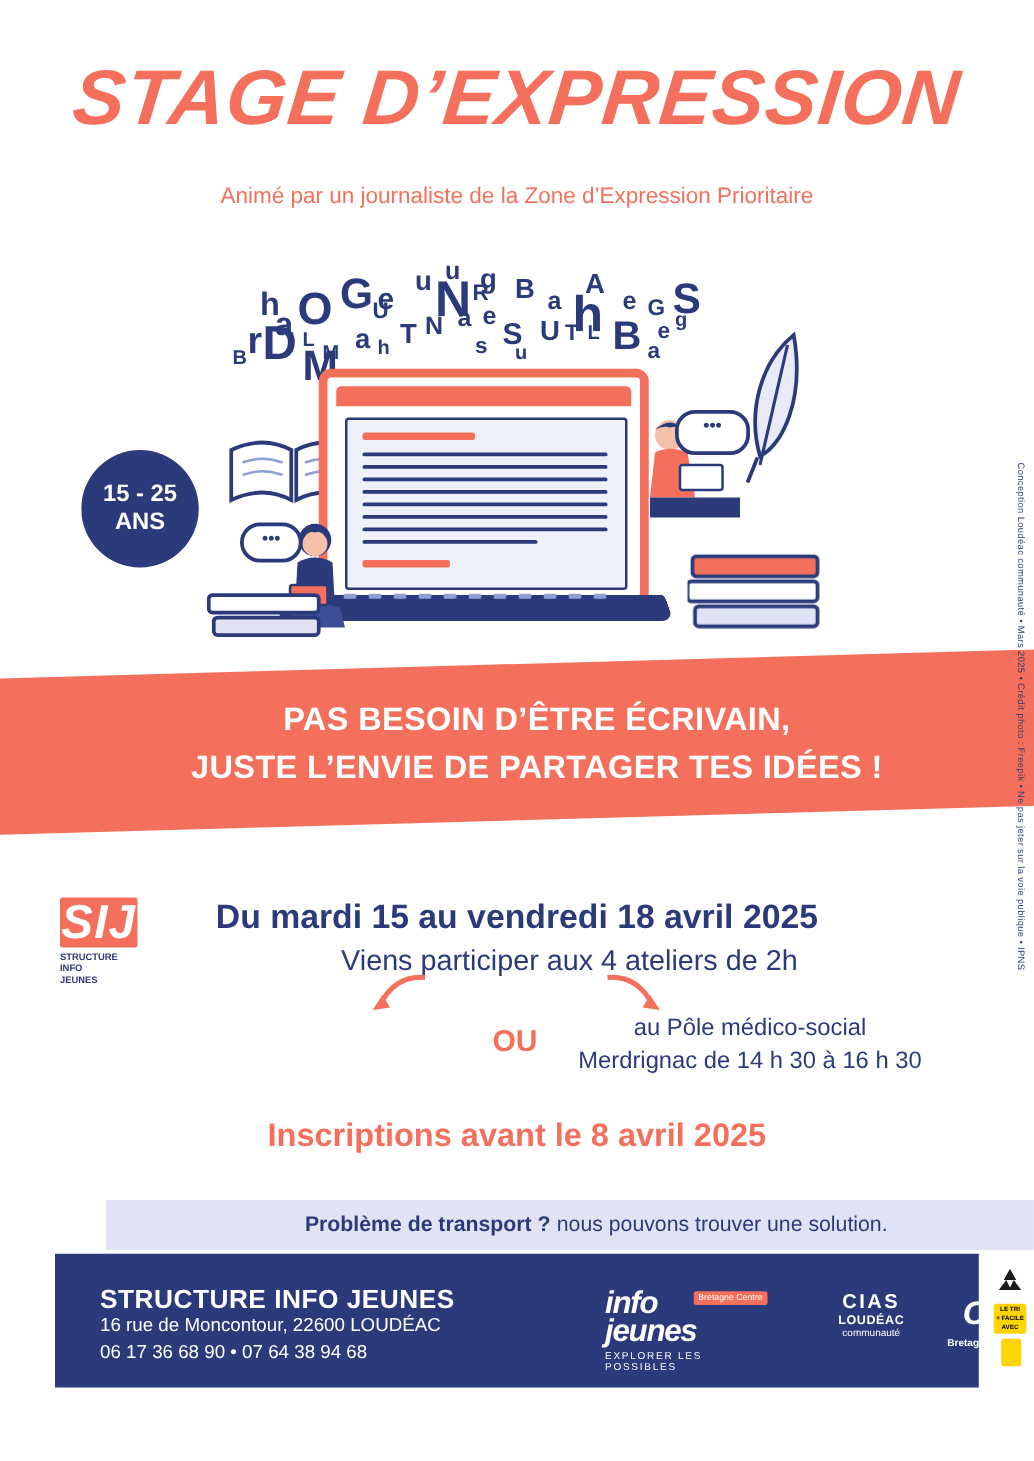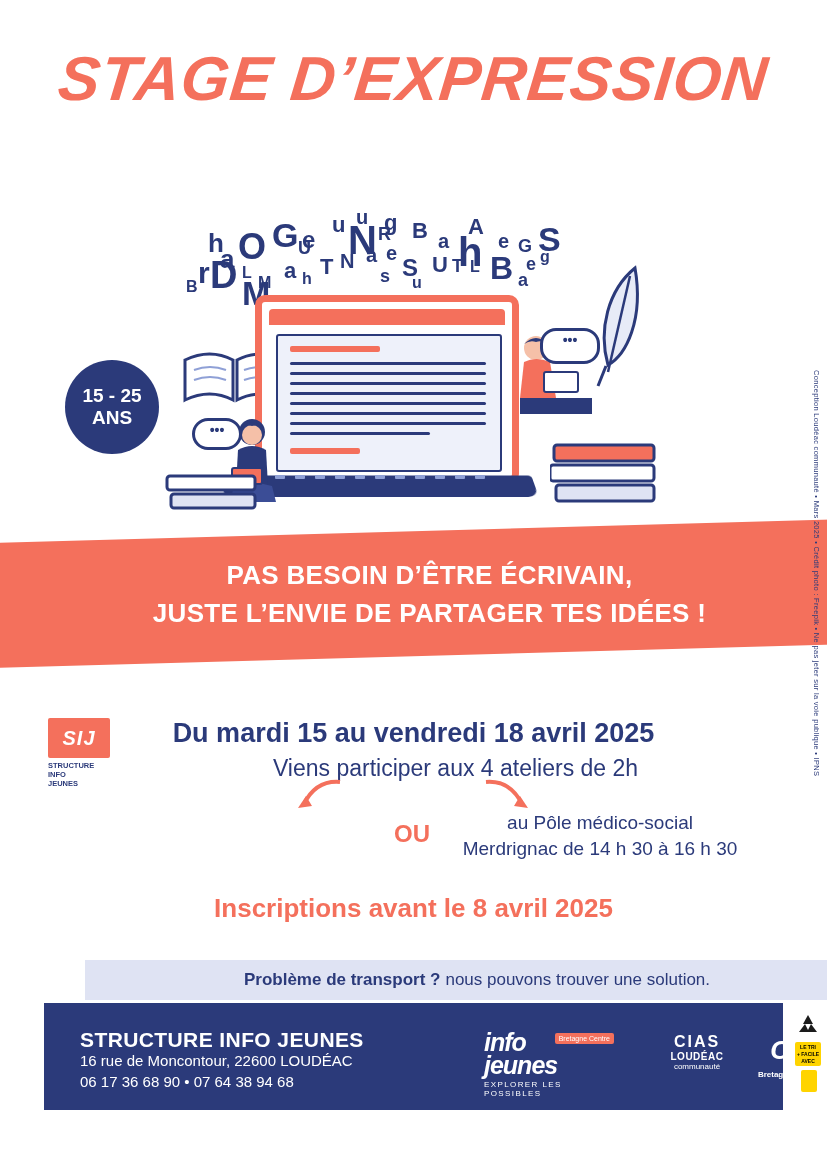--- a/index.html
+++ b/index.html
@@ -108,21 +108,21 @@
     color:#fff;font-weight:bold;font-size:26px;line-height:38px;
     letter-spacing:.3px;
   }
 
   
   .sij-logo{
     position:absolute;left:48px;top:718px;width:80px;height:70px;
   }
   .sij-mark{
     width:62px;height:40px;background:#f4705c;position:relative;border-radius:2px;
-    color:#fff;font-weight:bold;font-size:20px;font-style:italic;
+    color:#fff;font-weight:bold;font-size:38px;font-style:italic;
     display:flex;align-items:center;justify-content:center;letter-spacing:1px;
   }
   .sij-sub{font-size:7.5px;font-weight:bold;color:#2b3a7a;line-height:9px;margin-top:3px;}
 
   .dates-title{
     position:absolute;left:0;top:718px;width:827px;text-align:center;
     color:#2b3a7a;font-weight:bold;font-size:27px;
   }
   .dates-sub{
     position:absolute;left:0;top:755px;width:827px;text-align:center;
@@ -187,20 +187,21 @@
     font-size:7.5px;color:#2b3a7a;letter-spacing:.3px;
     white-space:nowrap;
   }
 </style>
 </head>
 <body>
 
 <div class="poster">
 
   <div class="title">STAGE D’EXPRESSION</div>
+  <div class="subtitle">Animé par un journaliste de la Zone d’Expression Prioritaire</div>
 
   <div class="illus">
 
     <div class="letters">
       <span style="left:18px;top:48px;font-size:30px;">r</span>
       <span style="left:40px;top:36px;font-size:26px;">a</span>
       <span style="left:28px;top:20px;font-size:26px;">h</span>
       <span style="left:58px;top:18px;font-size:36px;">O</span>
       <span style="left:92px;top:8px;font-size:34px;">G</span>
       <span style="left:122px;top:18px;font-size:24px;">e</span>

